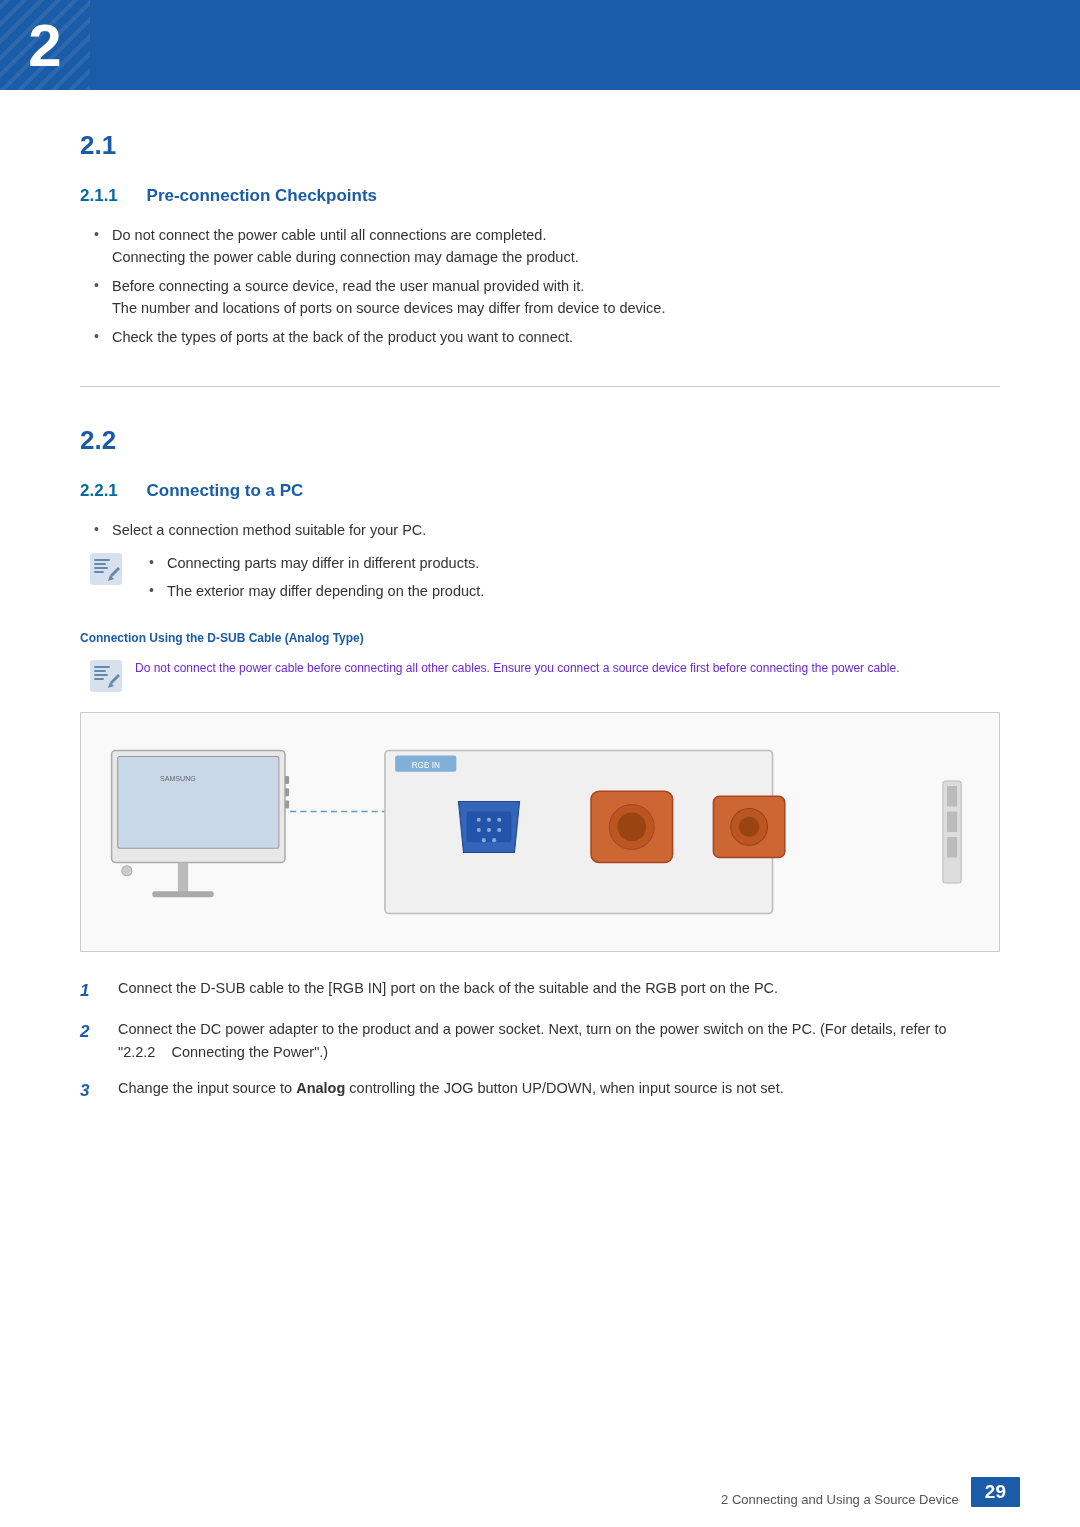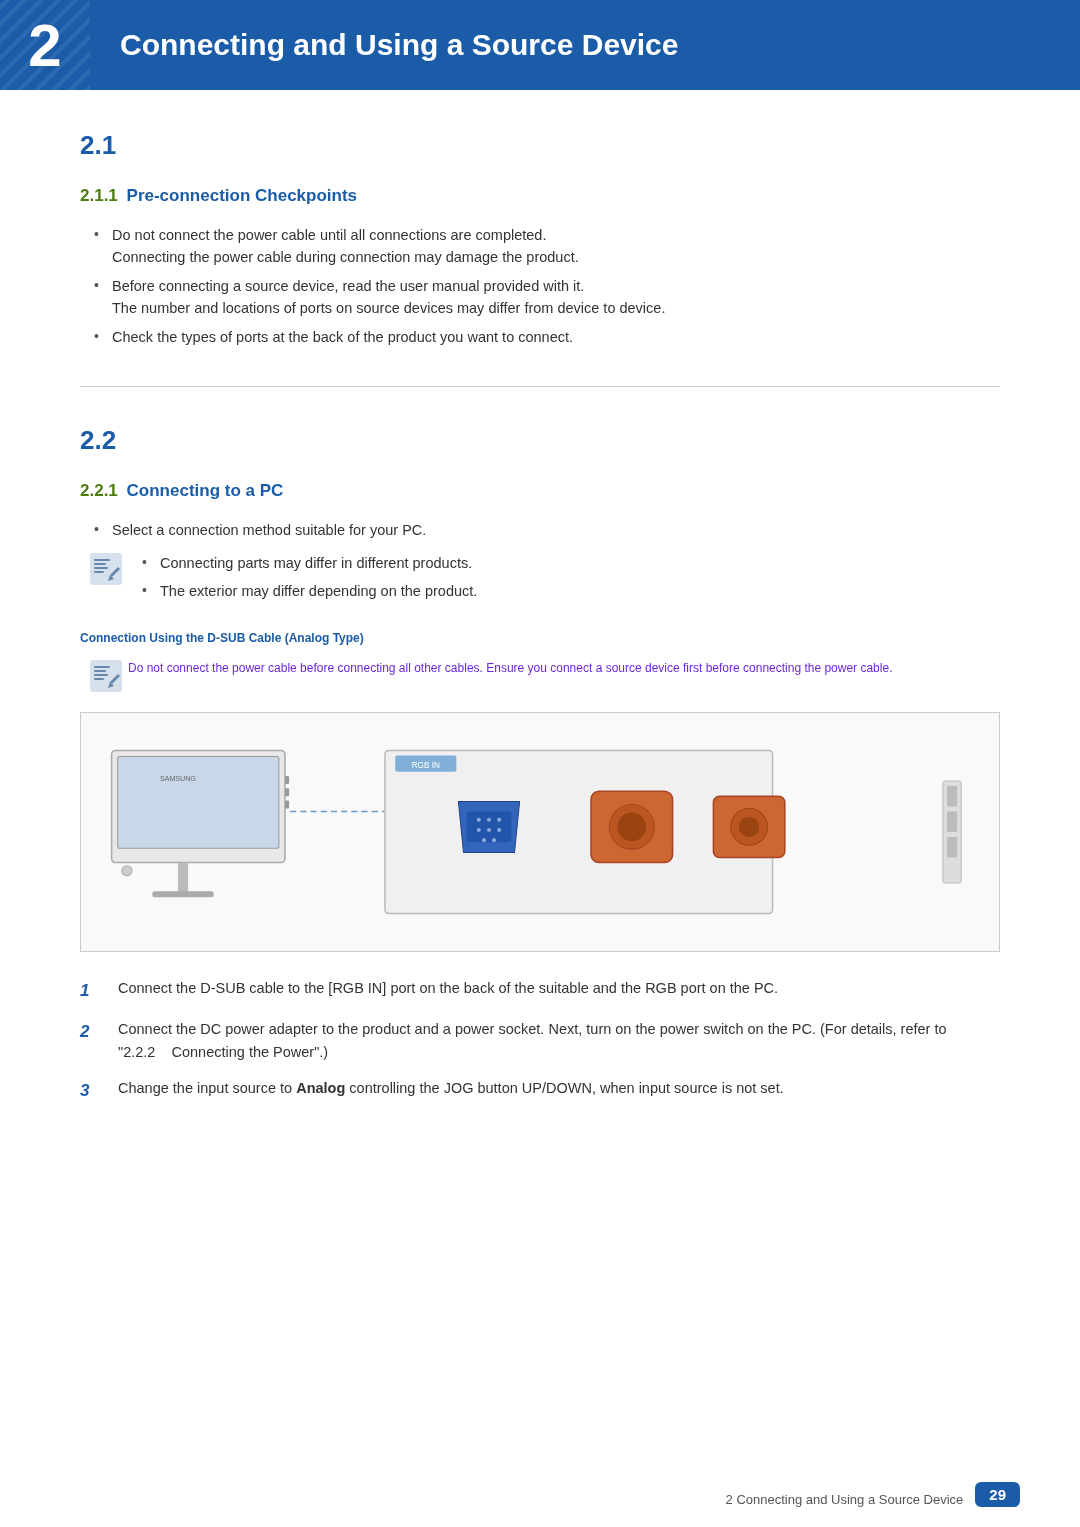--- a/index.html
+++ b/index.html
@@ -80,24 +80,24 @@
 
     .subsection-heading {
       color: #1a5ca8;
       font-size: 17px;
       font-weight: bold;
       margin-bottom: 18px;
       margin-top: 5px;
     }
 
     .subsection-label {
-      color: #4d7c0f;
+      color: #0369a1;
       font-weight: bold;
       font-size: 17px;
-      margin-right: 4px;
+      margin-right: 24px;
     }
 
     
     .bullet-list {
       list-style: none;
       padding-left: 10px;
       margin-bottom: 10px;
     }
     .bullet-list li {
       padding-left: 22px;
@@ -117,21 +117,21 @@
     .section-divider {
       border: none;
       border-top: 1px solid #cccccc;
       margin: 38px 0;
     }
 
     
     .note-box {
       display: flex;
       align-items: flex-start;
-      gap: 6px;
+      gap: 13px;
       margin-bottom: 15px;
       margin-left: 10px;
     }
     .note-icon {
       width: 32px;
       height: 32px;
       flex-shrink: 0;
       margin-top: 1px;
     }
     .note-text {
@@ -199,39 +199,38 @@
       color: #555;
     }
     .footer-chapter {
       color: #555;
       font-size: 13px;
     }
     .footer-page {
       background: #1a5ca8;
       color: white;
       padding: 4px 14px;
-      font-size: 15px;
-      font-weight: bold;
-      border-radius: 6px;
+      font-size: 19px;
+      font-weight: bold;
+      border-radius: 1px;
     }
 
     
     .diagram-svg {
       width: 100%;
       height: 100%;
     }
   </style>
 </head>
 <body>
 
 <div class="chapter-header">
   <div class="chapter-number-box">
     <span class="chapter-num">2</span>
   </div>
-  <span class="chapter-title-text">Connecting and Using a Source Device</span>
 </div>
 
 <div class="content">
 
   <div class="section-heading">
     <span class="section-num">2.1</span>
   </div>
 
   <div>
     <div class="subsection-heading">

